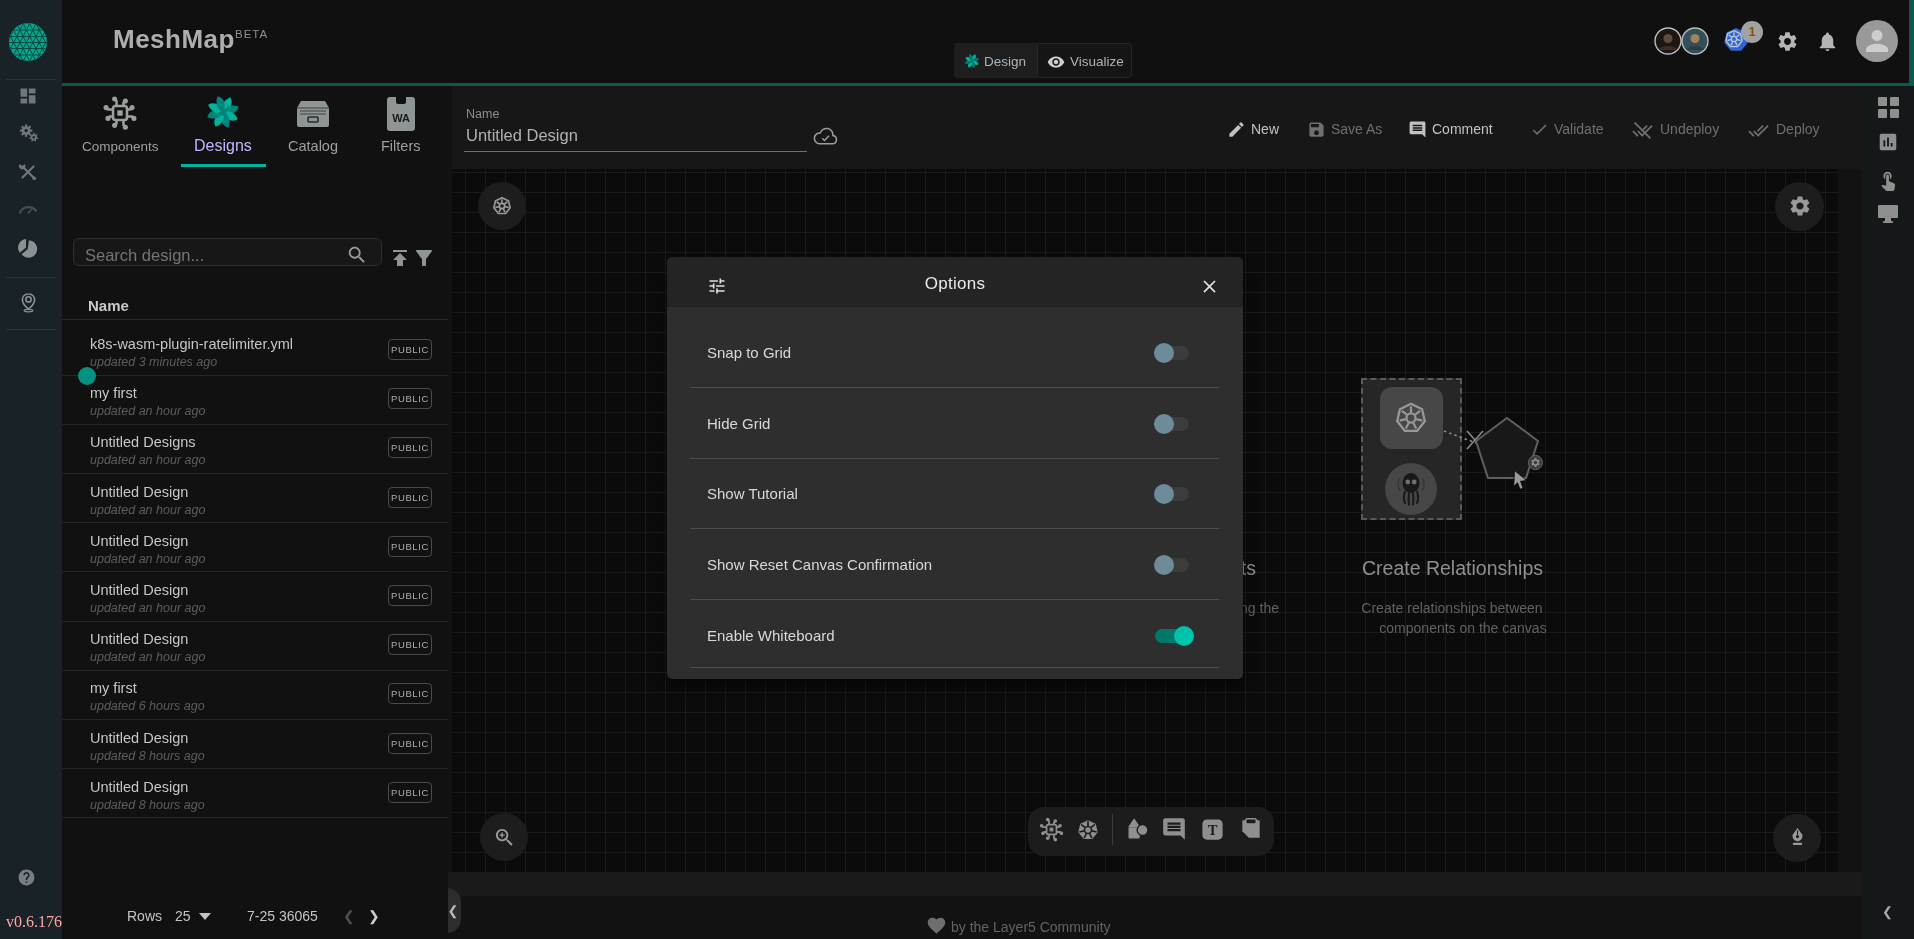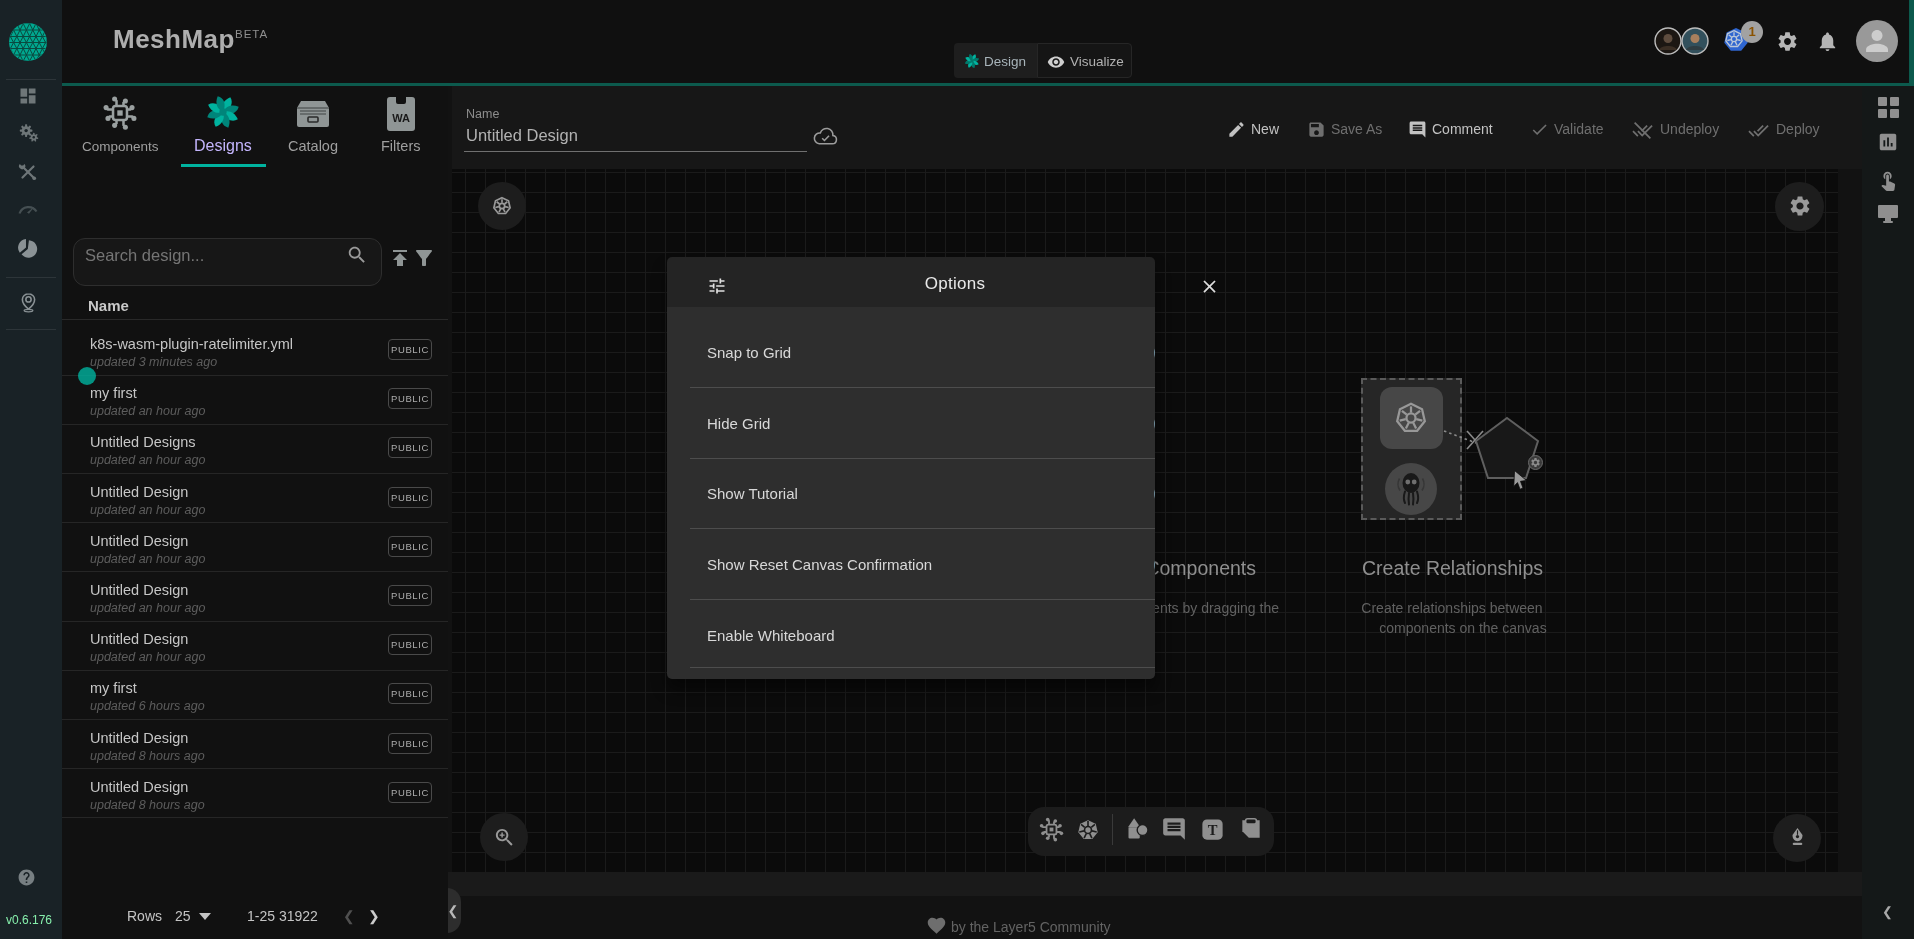--- a/index.html
+++ b/index.html
@@ -199,21 +199,21 @@
 <div class="abs" style="left:1256px;top:557px;color:#8f8f8f;font-size:19.5px;z-index:3;transform:translateX(-100%);">Drag-n-drop Components</div>
 <div class="abs" style="left:1279px;top:600px;color:#616161;font-size:14px;z-index:3;transform:translateX(-100%);">components by dragging the</div>
 <div class="abs" style="left:1362px;top:557px;color:#8f8f8f;font-size:19.5px;z-index:3;">Create Relationships</div>
 <div class="abs" style="left:1452px;top:600px;color:#616161;font-size:14px;z-index:3;transform:translateX(-50%);">Create relationships between</div>
 <div class="abs" style="left:1452px;top:620px;color:#616161;font-size:14px;z-index:3;transform:translateX(-50%);margin-left:11px;">components on the canvas</div>
 
 <div class="abs" id="sidebar" style="left:0;top:0;width:62px;height:939px;background:#192226;z-index:5;">
   <div class="abs" style="left:6px;top:79px;width:50px;height:1px;background:rgba(255,255,255,0.09);"></div>
   <div class="abs" style="left:6px;top:277px;width:50px;height:1px;background:rgba(255,255,255,0.09);"></div>
   <div class="abs" style="left:6px;top:329px;width:50px;height:1px;background:rgba(255,255,255,0.09);"></div>
-  <div class="abs" style="left:6px;top:913px;color:#86efac;font-size:12px;">v0.6.176</div>
+  <div class="abs" style="left:6px;top:913px;color:#fca5a5;font-size:16px;font-family:Liberation Serif, serif;">v0.6.176</div>
 </div>
 <div class="abs" id="sbicons" style="left:0;top:0;z-index:6;">
     <svg class="abs" style="left:8px;top:22px;" width="40" height="40" viewBox="0 0 40 40">
       <defs>
         <clipPath id="lc">
           <circle cx="20" cy="20" r="18.6"></circle>
         </clipPath>
       </defs>
       <circle cx="20" cy="20" r="19" fill="#00a78f"></circle>
       <g clip-path="url(#lc)" stroke="#0b4a40" stroke-width="1" fill="none">
@@ -353,21 +353,21 @@
   </div>
 <div class="abs" style="left:62px;top:83px;width:1852px;height:3px;background:#0c5a4d;z-index:6;"></div>
 <div class="abs" style="left:1909px;top:0;width:5px;height:86px;background:#0c5a4d;z-index:6;"></div>
 
 <div class="abs" id="drawer" style="left:62px;top:86px;width:386px;height:853px;background:#111111;z-index:5;">
   <div class="abs" style="left:20px;top:53px;color:#9f9f9f;font-size:13.5px;">Components</div>
   <div class="abs" style="left:132px;top:51px;color:#c4b5fd;font-size:16px;">Designs</div>
   <div class="abs" style="left:226px;top:52px;color:#9f9f9f;font-size:14.5px;">Catalog</div>
   <div class="abs" style="left:319px;top:52px;color:#9f9f9f;font-size:14.5px;">Filters</div>
   <div class="abs" style="left:119px;top:78px;width:85px;height:3px;background:#00b39f;"></div>
-  <div class="abs" style="left:11px;top:152px;width:309px;height:48px;background:#171717;border:1px solid #2e2e2e;border-radius:12px;color:#757575;font-size:16.5px;line-height:32px;padding-left:11px;">Search design...</div>
+  <div class="abs" style="left:11px;top:152px;width:309px;height:28px;background:#171717;border:1px solid #2e2e2e;border-radius:6px;color:#757575;font-size:16.5px;line-height:32px;padding-left:11px;">Search design...</div>
   <div class="abs" style="left:26px;top:211px;color:#c9c9c9;font-size:15px;font-weight:bold;">Name</div>
   <div class="abs" style="left:0px;top:233px;width:386px;height:1px;background:rgba(255,255,255,0.10);"></div>
   <div class="abs" id="rows" style="left:0;top:0;">
       <div class="abs" style="left:28px;top:250.0px;color:#c6c6c6;font-size:14.5px;">k8s-wasm-plugin-ratelimiter.yml</div>
       <div class="abs" style="left:28px;top:269.0px;color:#5d5d5d;font-size:12.5px;font-style:italic;">updated 3 minutes ago</div>
       <div class="abs" style="left:326px;top:253.0px;width:44px;height:21px;border:1px solid #4a4a4a;border-radius:4px;color:#adadad;font-size:9.5px;letter-spacing:0.6px;text-align:center;line-height:20px;">PUBLIC</div>
       <div class="abs" style="left:0;top:288.5px;width:386px;height:1px;background:rgba(255,255,255,0.09);"></div>
       <div class="abs" style="left:28px;top:299.2px;color:#c6c6c6;font-size:14.5px;">my first</div>
       <div class="abs" style="left:28px;top:318.2px;color:#5d5d5d;font-size:12.5px;font-style:italic;">updated an hour ago</div>
       <div class="abs" style="left:326px;top:302.2px;width:44px;height:21px;border:1px solid #4a4a4a;border-radius:4px;color:#adadad;font-size:9.5px;letter-spacing:0.6px;text-align:center;line-height:20px;">PUBLIC</div>
@@ -402,21 +402,21 @@
       <div class="abs" style="left:0;top:682.1px;width:386px;height:1px;background:rgba(255,255,255,0.09);"></div>
       <div class="abs" style="left:28px;top:692.8px;color:#c6c6c6;font-size:14.5px;">Untitled Design</div>
       <div class="abs" style="left:28px;top:711.8px;color:#5d5d5d;font-size:12.5px;font-style:italic;">updated 8 hours ago</div>
       <div class="abs" style="left:326px;top:695.8px;width:44px;height:21px;border:1px solid #4a4a4a;border-radius:4px;color:#adadad;font-size:9.5px;letter-spacing:0.6px;text-align:center;line-height:20px;">PUBLIC</div>
       <div class="abs" style="left:0;top:731.3px;width:386px;height:1px;background:rgba(255,255,255,0.09);"></div>
       <div class="abs" style="left:16px;top:281px;width:18px;height:18px;border-radius:50%;background:#00b39f;opacity:0.8;"></div>
     </div>
   <div class="abs" style="left:65px;top:822px;color:#c4c4c4;font-size:14px;">Rows</div>
   <div class="abs" style="left:113px;top:822px;color:#c4c4c4;font-size:14px;">25</div>
   <div class="abs" style="left:137px;top:827px;width:0;height:0;border-left:6px solid transparent;border-right:6px solid transparent;border-top:7px solid #c4c4c4;"></div>
-  <div class="abs" style="left:185px;top:822px;color:#c4c4c4;font-size:14px;">1-25 31922</div>
+  <div class="abs" style="left:185px;top:822px;color:#c4c4c4;font-size:14px;">7-25 36065</div>
   <div class="abs" style="left:281px;top:822px;color:#4f4f4f;font-size:14px;">❮</div>
   <div class="abs" style="left:306px;top:822px;color:#cdcdcd;font-size:14px;">❯</div>
 </div>
 <div class="abs" id="drawericons" style="left:0;top:0;z-index:6;">
     <svg class="abs" style="left:101px;top:94px;" width="38" height="38" viewBox="0 0 24 24">
       <g stroke="#9aa0a0" stroke-width="1.6" fill="none">
         <rect x="7.6" y="7.6" width="8.8" height="8.8" rx="1.6"></rect>
         <path d="M7.6 9.8 H4.4 L3.6 9 M7.6 14.2 H5.6 L4.8 15 M16.4 9.8 H18.4 L19.2 9 M16.4 14.2 H19.6 L20.4 15 M9.8 7.6 V4.4 L9 3.6 M14.2 7.6 V5.6 L15 4.8 M9.8 16.4 V18.4 L9 19.2 M14.2 16.4 V19.6 L15 20.4"></path>
       </g>
       <rect x="10.3" y="10.3" width="3.4" height="3.4" fill="#9aa0a0"></rect>
@@ -483,21 +483,21 @@
     <svg class="abs" style="left:1877px;top:169px;" width="22" height="22" viewBox="0 0 24 24">
       <path d="M9 11.24V7.5C9 6.12 10.12 5 11.5 5S14 6.12 14 7.5v3.74c1.21-.81 2-2.18 2-3.74C16 5.01 13.99 3 11.5 3S7 5.01 7 7.5c0 1.56.79 2.93 2 3.74zm9.84 4.63-4.54-2.26c-.17-.07-.35-.11-.54-.11H13v-6c0-.83-.67-1.5-1.5-1.5S10 6.67 10 7.5v10.74l-3.43-.72c-.08-.01-.15-.03-.24-.03-.31 0-.59.13-.79.33l-.79.8 4.94 4.94c.27.27.65.44 1.06.44h6.79c.75 0 1.33-.55 1.44-1.28l.75-5.27c.01-.07.02-.14.02-.2 0-.62-.38-1.16-.91-1.38z" fill="#8f8f8f"></path>
     </svg>
     <svg class="abs" style="left:1877px;top:204px;" width="22" height="20" viewBox="0 0 22 20">
       <rect x="1" y="1" width="20" height="13" rx="1" fill="#8f8f8f"></rect>
       <rect x="8" y="14" width="6" height="3" fill="#8f8f8f"></rect>
       <rect x="6" y="17" width="10" height="2" rx="1" fill="#8f8f8f"></rect>
     </svg>
   </div>
 
-<div class="abs" id="dialog" style="left:667px;top:257px;width:488px;height:422px;border-radius:5px;overflow:hidden;z-index:20;box-shadow:0 11px 15px rgba(0,0,0,0.45);">
+<div class="abs" id="dialog" style="left:667px;top:257px;width:576px;height:422px;border-radius:5px;overflow:hidden;z-index:20;box-shadow:0 11px 15px rgba(0,0,0,0.45);">
   <div class="abs" style="left:0;top:0;width:576px;height:50px;background:#242424;"></div>
   <div class="abs" style="left:0;top:17px;width:576px;text-align:center;color:#e8e8e8;font-size:17px;letter-spacing:0.3px;">Options</div>
   <div class="abs" style="left:0;top:50px;width:576px;height:372px;background:#2e2e2e;"></div>
   <div class="abs" id="dlgrows" style="left:0;top:0;">
       <div class="abs" style="left:40px;top:87px;color:#d8d8d8;font-size:15px;">Snap to Grid</div>
       <div class="abs" style="left:488px;top:89px;width:34px;height:14px;border-radius:7px;background:#3c3c3c;"></div>
       <div class="abs" style="left:487px;top:86px;width:20px;height:20px;border-radius:50%;background:#6e8b99;"></div>
       <div class="abs" style="left:40px;top:158px;color:#d8d8d8;font-size:15px;">Hide Grid</div>
       <div class="abs" style="left:488px;top:160px;width:34px;height:14px;border-radius:7px;background:#3c3c3c;"></div>
       <div class="abs" style="left:487px;top:157px;width:20px;height:20px;border-radius:50%;background:#6e8b99;"></div>

